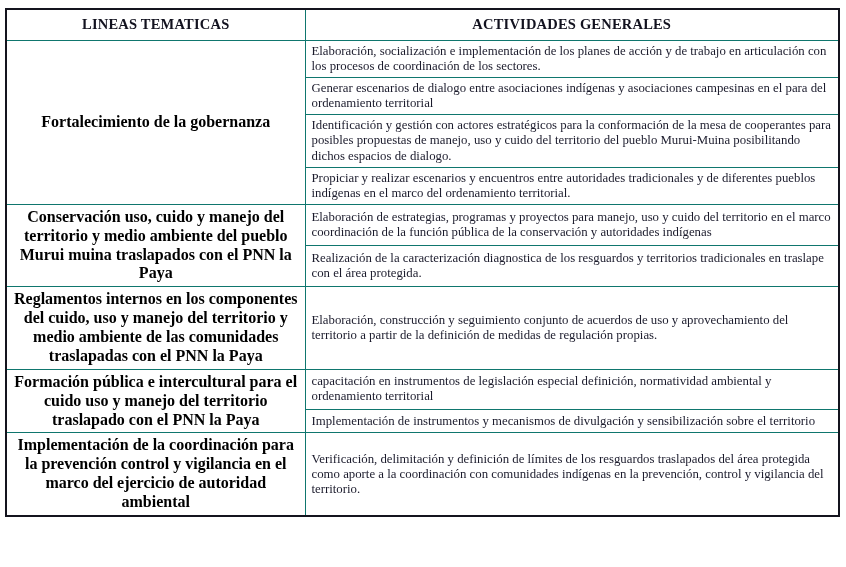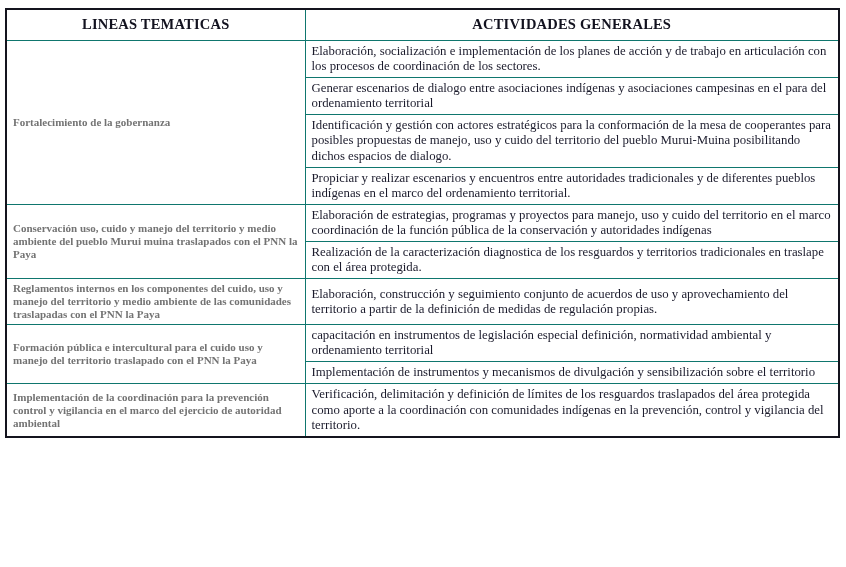--- a/index.html
+++ b/index.html
@@ -47,23 +47,23 @@
     font-weight: bold;
     font-size: 14.5px;
     text-align: center;
     letter-spacing: 0.2px;
     height: 24px;
     padding: 2px 4px;
     color: #12121f;
   }
   td.theme {
     font-weight: bold;
-    font-size: 11px;
-    text-align: left;
-    color: #737373;
+    font-size: 16px;
+    text-align: center;
+    color: #000000;
     padding: 5px 8px;
   }
   td.activity {
     font-weight: normal;
     font-size: 12.8px;
     color: #1b1b2c;
     padding: 5px 9px;
   }
 </style>
 </head>

